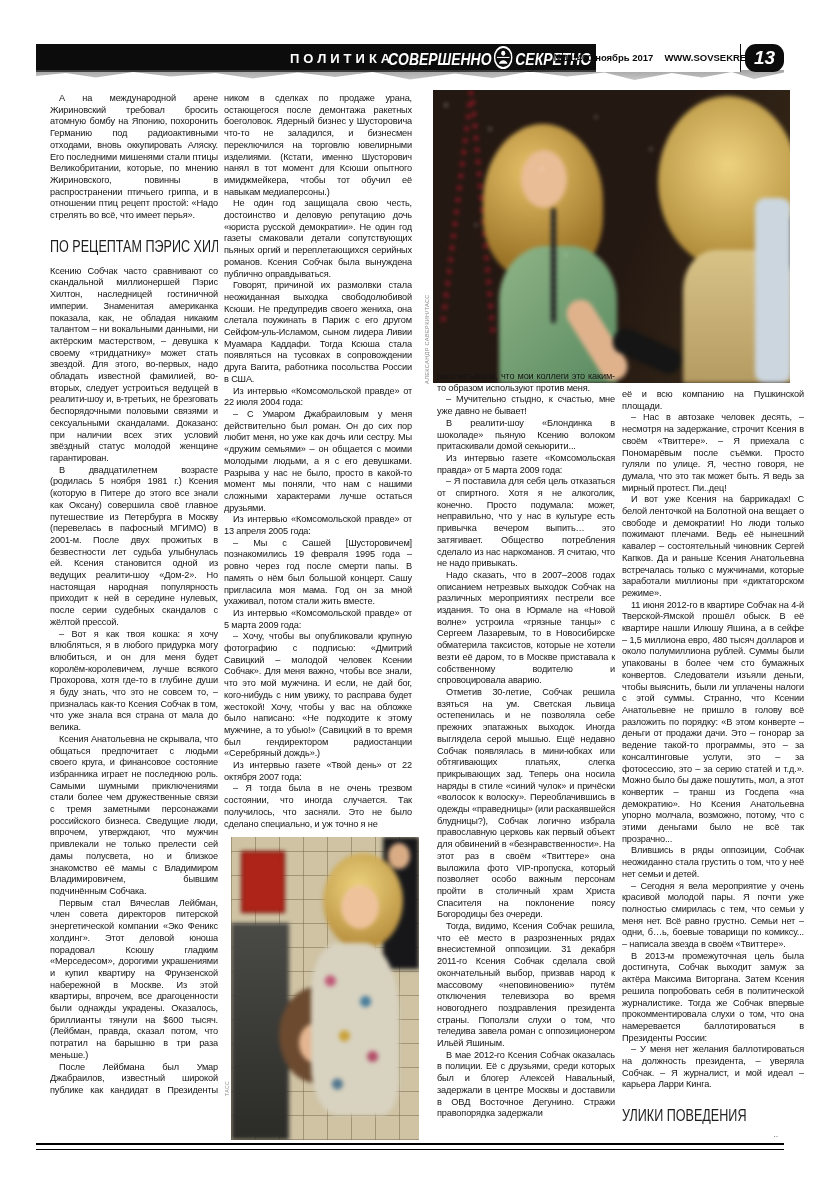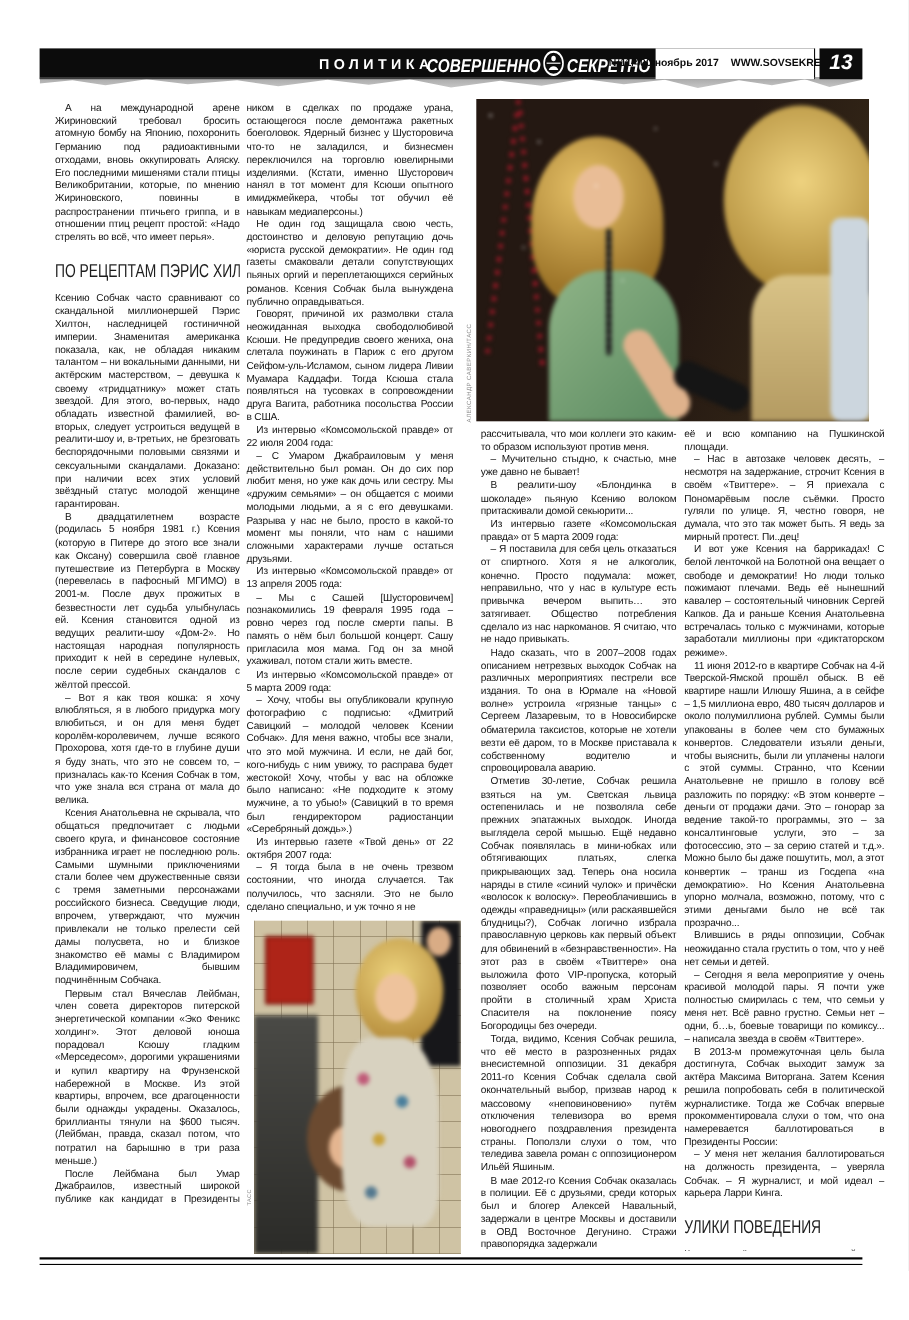--- a/index.html
+++ b/index.html
@@ -10,26 +10,26 @@
   .torn{position:absolute;left:36px;top:70px;width:748px;height:10px;background:linear-gradient(#5a5a5a,#9a9a9a);opacity:.55;
         clip-path:polygon(0 0,100% 0,100% 25%,96% 90%,93% 20%,89% 75%,85% 30%,80% 100%,76% 25%,71% 65%,66% 15%,61% 80%,56% 35%,50% 95%,45% 20%,40% 70%,35% 25%,29% 85%,24% 30%,18% 65%,13% 20%,8% 75%,4% 30%,0 60%);}
   .section-label{position:absolute;left:242px;top:51px;color:#fff;font-size:13px;font-weight:700;letter-spacing:4px;margin-left:48px;}
   .masthead{position:absolute;left:388px;top:46px;display:flex;align-items:center;gap:3px;color:#fff;
             font-weight:700;font-style:italic;font-size:17px;transform:scaleX(.82);transform-origin:left center;white-space:nowrap;}
   .emblem{flex:0 0 auto;display:block;}
   .infobox{position:absolute;left:596px;top:44px;width:144px;height:28px;background:#fff;display:flex;flex-direction:row;
            justify-content:center;align-items:center;gap:11px;}
   .infobox .l{font-size:9.5px;font-weight:700;color:#0c0c0c;line-height:10.5px;white-space:nowrap;}
   .pagenum{position:absolute;left:745px;top:44px;width:39px;height:28px;background:#0c0c0c;color:#fff;font-weight:700;
-           font-style:italic;font-size:19px;display:flex;align-items:center;justify-content:center;}
+           font-style:italic;font-size:19px;display:flex;align-items:center;justify-content:center;border-radius:11px;}
   
   .col{position:absolute;overflow:hidden;color:#141414;margin-left:14px;}
   #col1{left:36px;top:93px;width:168px;height:1002px;}
   #col2{left:210px;top:93px;width:188px;height:744px;}
-  #col3{left:423px;top:389px;width:178px;height:748px;}
+  #col3{left:423px;top:371px;width:178px;height:748px;}
   #col4{left:608px;top:389px;width:182px;height:748px;}
   .para{margin:0;font-size:9.2px;line-height:11.7px;text-align:justify;letter-spacing:-0.15px;}
   .ind{text-indent:9px;}
   h2.sec{margin:15px 0 9px;font-weight:400;font-size:17px;color:#1d1d1d;white-space:nowrap;
          display:inline-block;transform:scaleX(.74);transform-origin:left center;letter-spacing:0;}
   .closing{margin-top:0;}
   
   .photo{position:absolute;overflow:hidden;}
   #photoTop{left:433px;top:90px;width:357px;height:293px;background:linear-gradient(110deg,#241812 55%,#312416 80%,#3a2c1a);}
   #photoBot{left:231px;top:837px;width:188px;height:303px;background-color:#cfc3a4;

